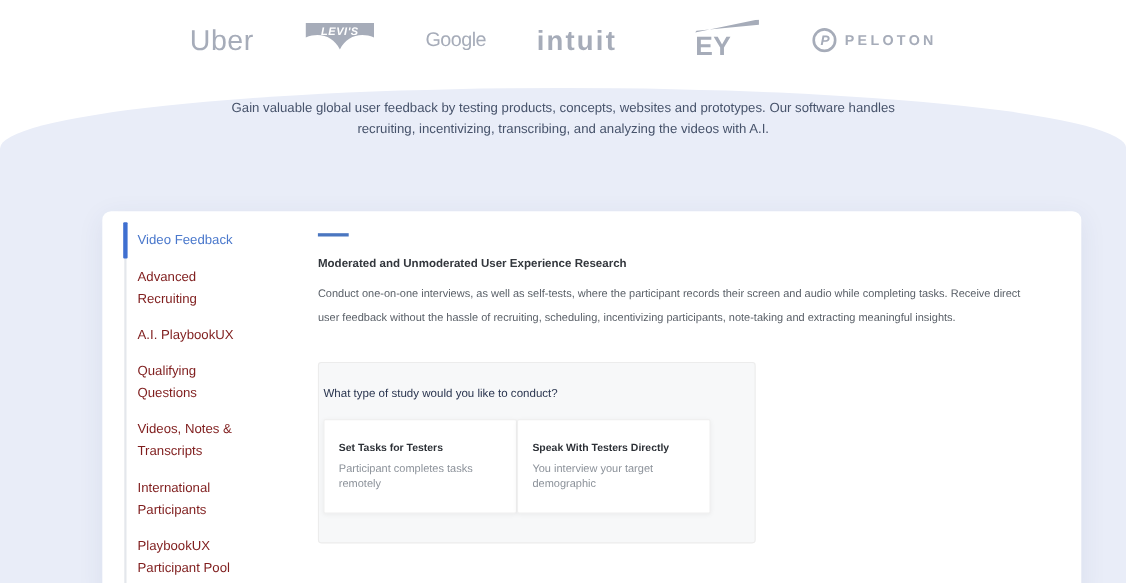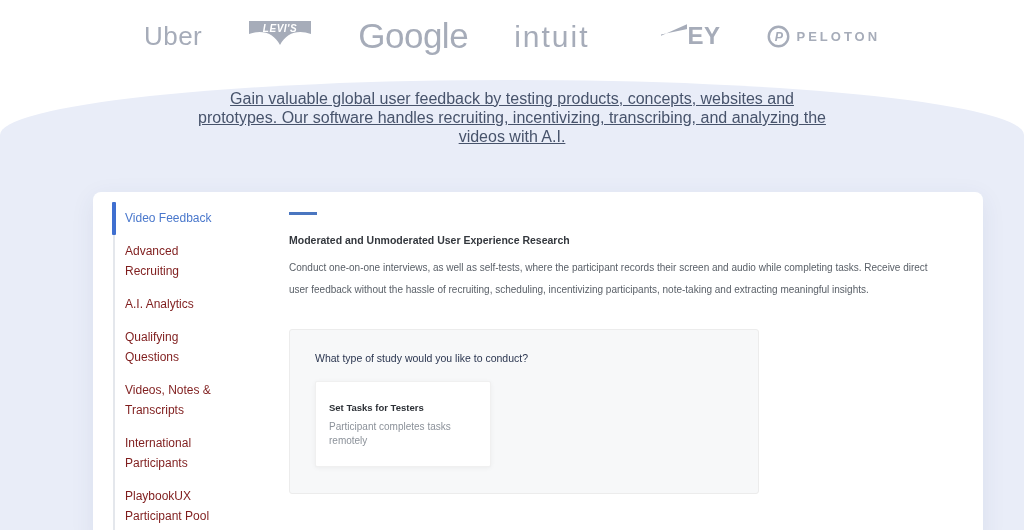--- a/index.html
+++ b/index.html
@@ -11,42 +11,42 @@
   }
 
   
   .logo-strip {
     position:absolute; top:0; left:0; right:0; height:72px;
     display:flex; align-items:center; justify-content:center; gap:46px;
     color:#a6acb9;
   }
   .logo { display:flex; align-items:center; color:#a6acb9; user-select:none; }
   .logo-uber   { font-size:26px; font-weight:500; letter-spacing:0.5px; }
-  .logo-google { font-size:35px; font-weight:500; letter-spacing:-0.5px; }
-  .logo-intuit { font-size:30px; font-weight:400; letter-spacing:2px; margin-top:2px; }
-  .logo-ey { flex-direction:row; align-items:flex-start; width:60px;margin-left:25px; }
+  .logo-google { font-size:18px; font-weight:500; letter-spacing:-0.5px; }
+  .logo-intuit { font-size:25px; font-weight:700; letter-spacing:2px; margin-top:2px; }
+  .logo-ey { flex-direction:column; align-items:flex-start; width:60px;margin-left:25px; }
   .ey-beam { width:58px; height:12px; background:#a6acb9;
              clip-path:polygon(0 100%, 100% 0, 100% 42%, 2% 88%); margin-bottom:1px; }
   .ey-text { font-size:24px; font-weight:bold; letter-spacing:0.5px; line-height:1; }
   .logo-peloton { gap:7px; }
   .peloton-text { font-size:13px; font-weight:600; letter-spacing:3px; margin-top:1px; }
 
   
   .hero {
     position:absolute; top:80px; left:0; width:1024px; height:450px;
     background:#e9edf8;
     border-radius:50% 50% 0 0 / 55px 55px 0 0;
   }
   .hero-title {
     margin-top:23px; text-align:center;
     font-size:22px; font-weight:bold; color:#24324f; letter-spacing:0.2px;
   }
   .hero-subtitle {
     width:640px; margin:9px auto 0; text-align:center;
-    font-size:16px; line-height:19px; color:#47536b;text-decoration:underline;
+    font-size:12px; line-height:19px; color:#47536b;
   }
 
   
   .panel-card {
     position:absolute; left:93px; top:192px; width:890px; height:352px;
     background:#ffffff; border-radius:8px;
     box-shadow:0 6px 24px rgba(45,65,120,0.08);
     display:flex;
   }
 
@@ -68,23 +68,23 @@
   
   .main { flex:1; padding:20px 46px 0 0; }
   .accent-dash { width:28px; height:3px; background:#4a76c0; margin-bottom:19px; }
   .content-heading { font-size:10.5px; font-weight:bold; color:#33373d; margin-bottom:11px; }
   .content-body {
     font-size:10px; line-height:21.5px; color:#5a6068; max-width:652px; margin-bottom:29px;
   }
 
   
   .study-panel {
-    width:470px; height:165px; background:#f7f8f9;
+    width:398px; height:165px; background:#f7f8f9;
     border:1px solid #ececec; border-radius:3px;
-    padding:22px 16px 0 25px;
+    padding:22px 16px 0 4px;
   }
   .study-question { font-size:10.5px; color:#2b3650; margin-bottom:17px; }
   .study-options { display:flex; }
   .option-card {
     width:176px; height:86px; background:#ffffff;
     border:1px solid #f0f0f0; border-radius:2px;
     box-shadow:0 1px 5px rgba(0,0,0,0.05);
     padding:20px 13px 0; cursor:pointer;
   }
   .option-title {
@@ -127,21 +127,21 @@
 <div class="hero">
   <div class="hero-subtitle">Gain valuable global user feedback by testing products, concepts, websites and prototypes. Our software handles recruiting, incentivizing, transcribing, and analyzing the videos with A.I.</div>
 </div>
 
 <div class="panel-card">
 
   <div class="sidebar">
     <div class="sidebar-rail"></div>
     <div class="sidebar-item active">Video Feedback</div>
     <div class="sidebar-item">Advanced Recruiting</div>
-    <div class="sidebar-item">A.I. Analytics</div>
+    <div class="sidebar-item">A.I. PlaybookUX</div>
     <div class="sidebar-item">Qualifying Questions</div>
     <div class="sidebar-item">Videos, Notes &amp; Transcripts</div>
     <div class="sidebar-item">International Participants</div>
     <div class="sidebar-item">PlaybookUX Participant Pool</div>
 
   </div>
 
   <div class="main">
     <div class="accent-dash"></div>
 
@@ -150,16 +150,20 @@
     <div class="content-body">Conduct one-on-one interviews, as well as self-tests, where the participant records their screen and audio while completing tasks. Receive direct user feedback without the hassle of recruiting, scheduling, incentivizing participants, note-taking and extracting meaningful insights.</div>
 
     <div class="study-panel">
       <div class="study-question">What type of study would you like to conduct?</div>
 
       <div class="study-options">
         <div class="option-card">
           <div class="option-title">Set Tasks for Testers</div>
           <div class="option-desc">Participant completes tasks remotely</div>
         </div>
+        <div class="option-card">
+          <div class="option-title">Speak With Testers Directly</div>
+          <div class="option-desc">You interview your target demographic</div>
+        </div>
       </div>
     </div>
   </div>
 </div>
 
 </body></html>

